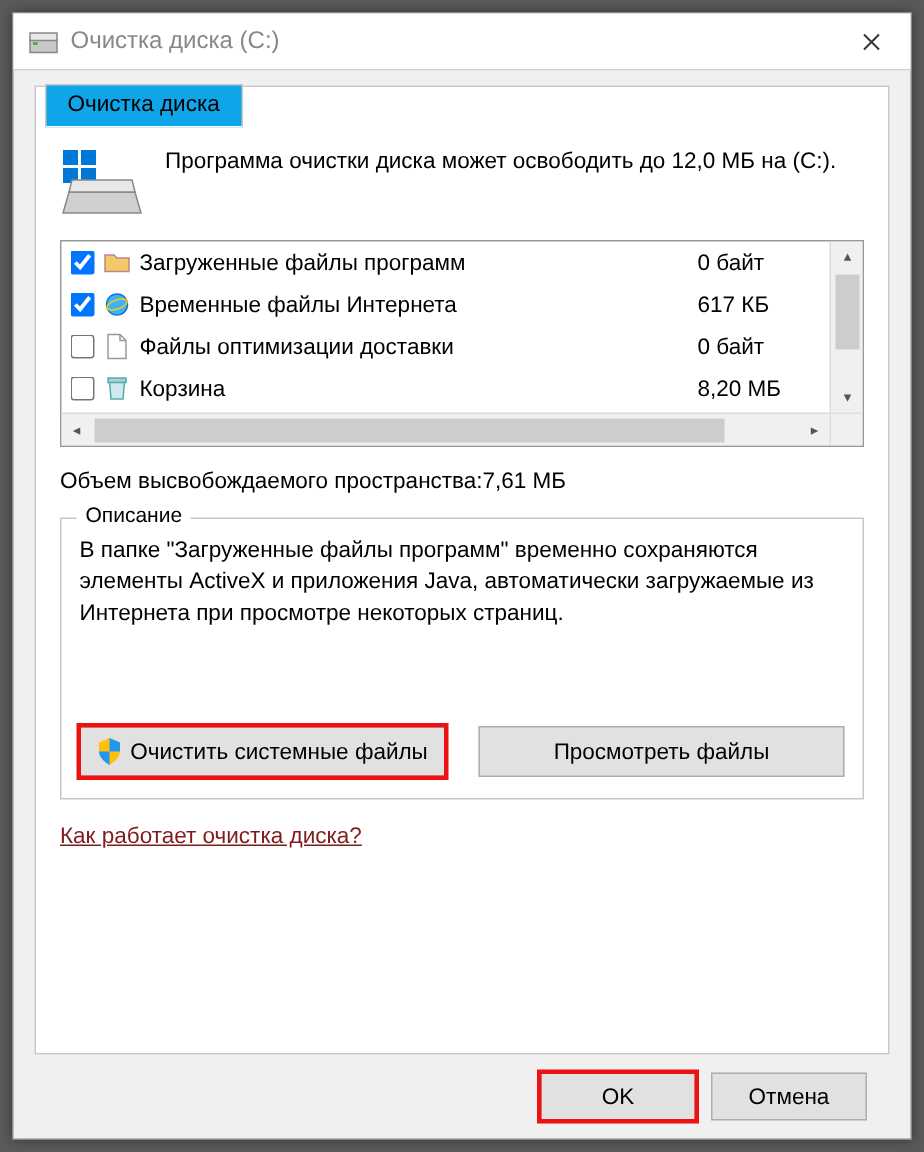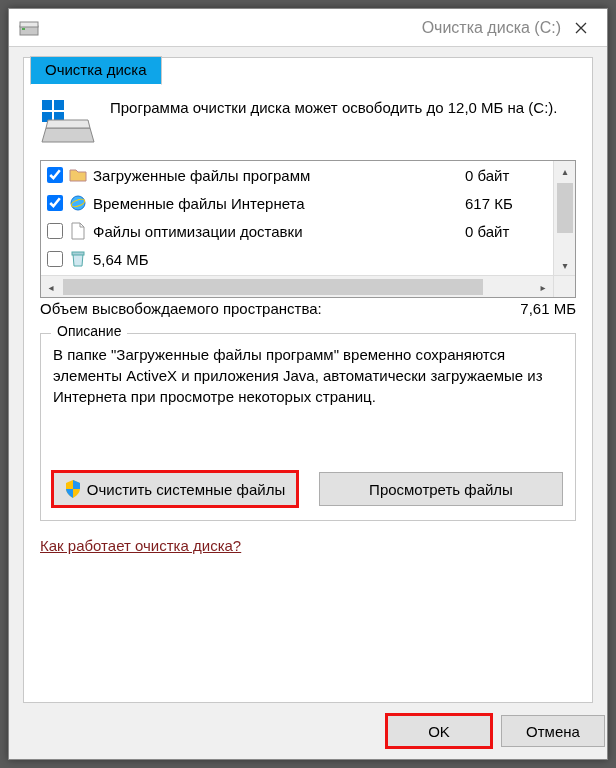--- a/index.html
+++ b/index.html
@@ -22,21 +22,20 @@
     border: 1px solid #888;
     box-shadow: 0 0 8px rgba(0,0,0,0.4);
   }
   .titlebar {
     height: 38px;
     display: flex;
     align-items: center;
     padding: 0 6px 0 10px;
     background: #fff;
     border-bottom: 1px solid #d0d0d0;
-    text-align: right;
   }
   .titlebar .title-icon {
     width: 20px; height: 18px;
     margin-right: 8px;
   }
   .titlebar .title-text { color: #888; font-size: 16px; flex: 1; }
   .titlebar .close-btn {
     width: 40px; height: 30px;
     display: flex; align-items: center; justify-content: center;
     font-size: 16px; color: #333;
@@ -122,22 +121,22 @@
   }
   .hscroll .thumb {
     position: absolute; top: 3px; height: 16px;
     background: #cdcdcd;
   }
   .corner {
     position: absolute; right: 0; bottom: 0; width: 22px; height: 22px;
     background: #f0f0f0; border-top: 1px solid #ddd; border-left: 1px solid #ddd;
   }
   .total-row {
-    display: flex; justify-content: space-between;
-    margin-top: 2px; font-size: 15px;
+    display: flex; 
+    margin-top: 14px; font-size: 15px;
   }
   .groupbox {
     border: 1px solid #c8c8c8;
     margin-top: 16px;
     padding: 10px 12px 14px;
     position: relative;
   }
   .groupbox .legend {
     position: absolute; top: -11px; left: 10px;
     background: #fff; padding: 0 6px; font-size: 14px;
@@ -159,21 +158,21 @@
   }
   .btn.highlight { outline: 3px solid #e11; outline-offset: -1px; }
   .shield-icon { width: 16px; height: 18px; }
   .link {
     color: #7f1d1d; text-decoration: underline;
     display: inline-block; margin-top: 16px; cursor: pointer;
     font-size: 15px;
   }
   .footer {
     position: absolute;
-    right: 2px; bottom: 12px;
+    right: 29px; bottom: 12px;
     display: flex; gap: 10px; align-items: center;
   }
   .footer .btn { width: 104px; flex: none; height: 32px; }
 </style>
 </head>
 <body>
 
 <div class="window">
 
   <div class="titlebar">
@@ -241,21 +240,22 @@
                 </svg></span>
             <span class="label">Файлы оптимизации доставки</span>
             <span class="size">0 байт</span>
           </div>
           <div class="row">
             <input type="checkbox" style="">
             <span class="fi"><svg viewBox="0 0 18 18">
                   <path d="M4 4h10l-1 12H5z" fill="#d0e8f0" stroke="#5aa"></path>
                   <rect x="3" y="2" width="12" height="3" fill="#a8d0d8" stroke="#5aa"></rect>
                 </svg></span>
-            <span class="size">5,64 МБ</span>
+            <span class="label">Корзина</span>
+            <span class="size">8,20 МБ</span>
           </div>
         </div>
         <div class="vscroll">
           <div class="arrow" style="top:0">▴</div>
           <div class="thumb" style="top:22px;height:50px"></div>
           <div class="arrow" style="bottom:0">▾</div>
         </div>
         <div class="hscroll">
           <div class="arrow" style="left:0">◂</div>
           <div class="thumb" style="left:22px;width:420px"></div>

